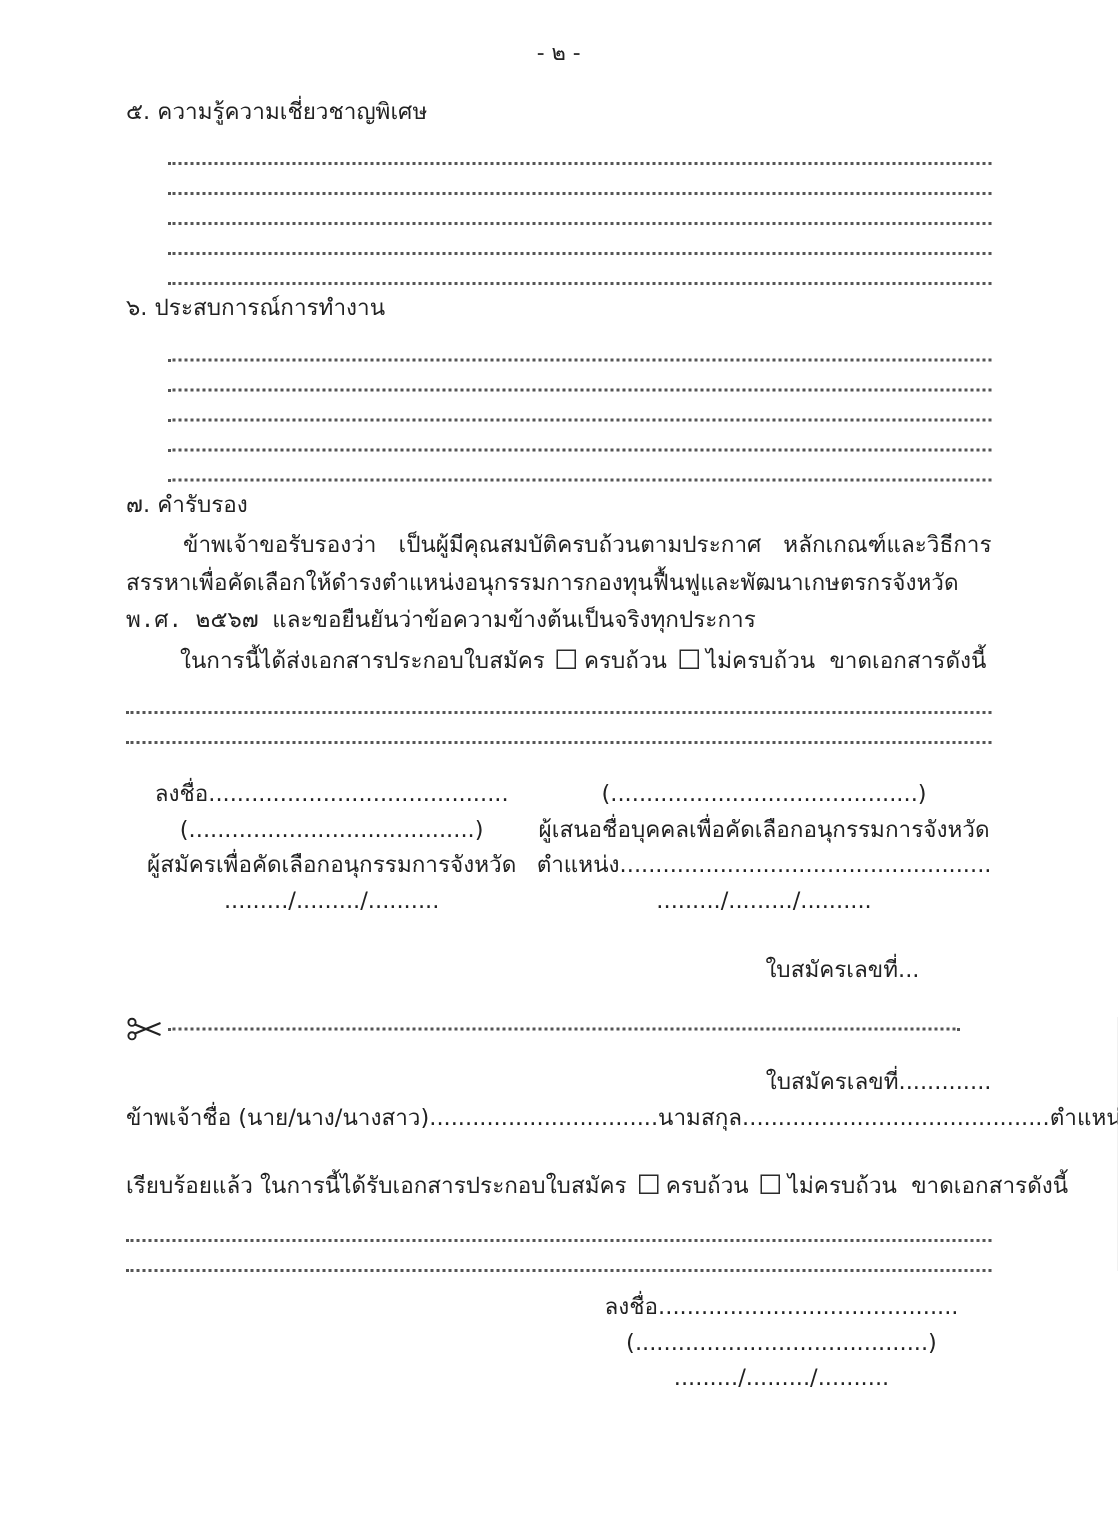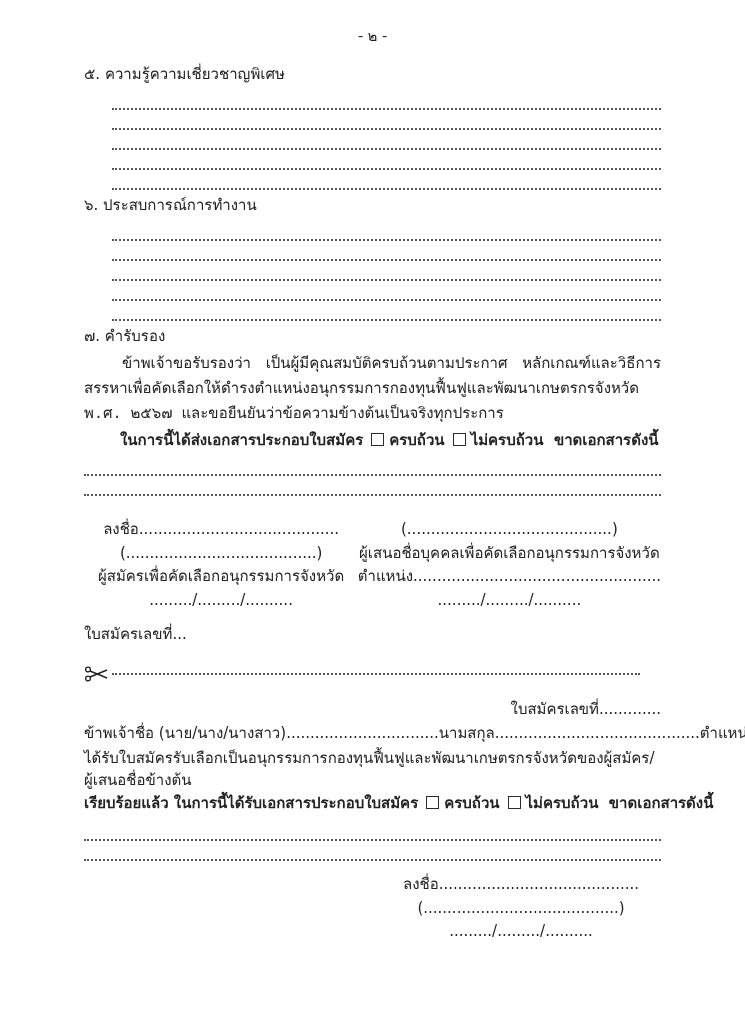--- a/index.html
+++ b/index.html
@@ -10,31 +10,31 @@
     font-size:15px; color:#222; padding:26px 84px 0 84px; position:relative;
     line-height:1.45;
   }
   .page-number { text-align:center; height:20px; font-size:14.5px; }
   .sec-heading { margin-top:18px; height:24px; }
   .sec-heading.tight { margin-top:5px; }
   .rules { margin-top:2px; }
   .rule { height:20px; border-bottom:2px dotted #555; }
   .rule.indent { margin-left:28px; }
   .statement { margin-top:2px; text-indent:38px; line-height:25px; text-align:justify; overflow-wrap:break-word;font-family:Liberation Mono, monospace; }
-  .docs-row { margin-top:3px; padding-left:36px; height:24px; white-space:nowrap;font-weight:bold; }
+  .docs-row { margin-top:3px; padding-left:36px; height:24px; white-space:nowrap; }
   .docs-row.noindent { padding-left:0; margin-top:20px; height:26px; }
   .cb {
     display:inline-block; width:13px; height:13px; border:1.6px solid #2b2b2b;
     background:#fff; vertical-align:-1px; margin:0 5px 0 8px;
   }
   .sigrow { display:flex; justify-content:space-between; margin-top:22px; align-items:flex-start; }
   .sig-block { text-align:center; }
   .sig-block.left { margin-left:14px; }
   .sig-block span { display:block; line-height:23.5px; }
-  .appno-mid { margin-top:12px; text-align:left; padding-right:48px; height:22px; }
+  .appno-mid { margin-top:24px; text-align:right; padding-right:48px; height:22px; }
   .cutrow { margin-top:17px; display:flex; align-items:center; height:22px; }
   .cutline { width:528px; border-bottom:2px dotted #555; height:2px; margin-left:2px; }
   .appno-tear { margin-top:14px; text-align:right; height:24px; }
   .officer-line { height:25px; white-space:nowrap; }
   .received-line { height:25px; }
   .officer-sign { margin-top:12px; width:max-content; margin-left:auto; margin-right:22px; text-align:center; }
   .officer-sign span { display:block; line-height:23.5px; }
   svg.scissors { display:block; }
 </style>
 </head>
@@ -100,21 +100,20 @@
       </svg>
     </span>
     <div class="cutline"></div>
   </div>
 
   <div class="appno-tear">ใบสมัครเลขที่.............</div>
 
   <div class="officer-line">
     <span>ข้าพเจ้าชื่อ (นาย/นาง/นางสาว)</span><span>................................</span><span>นามสกุล</span><span>...........................................</span><span>ตำแหน่ง</span>
   </div>
-  <div class="received-line">ได้รับใบสมัครรับเลือกเป็นอนุกรรมการกองทุนฟื้นฟูและพัฒนาเกษตรกรจังหวัดของผู้สมัคร/ผู้เสนอชื่อข้างต้น</div>
 
   <div class="docs-row noindent">
     <span>เรียบร้อยแล้ว ในการนี้ได้รับเอกสารประกอบใบสมัคร</span><span class="cb"></span><span>ครบถ้วน</span><span class="cb"></span><span>ไม่ครบถ้วน</span>&nbsp;&nbsp;<span>ขาดเอกสารดังนี้</span>
   </div>
   <div class="rules">
     <div class="rule"></div>
     <div class="rule"></div>
   </div>
 
   <div class="officer-sign">

